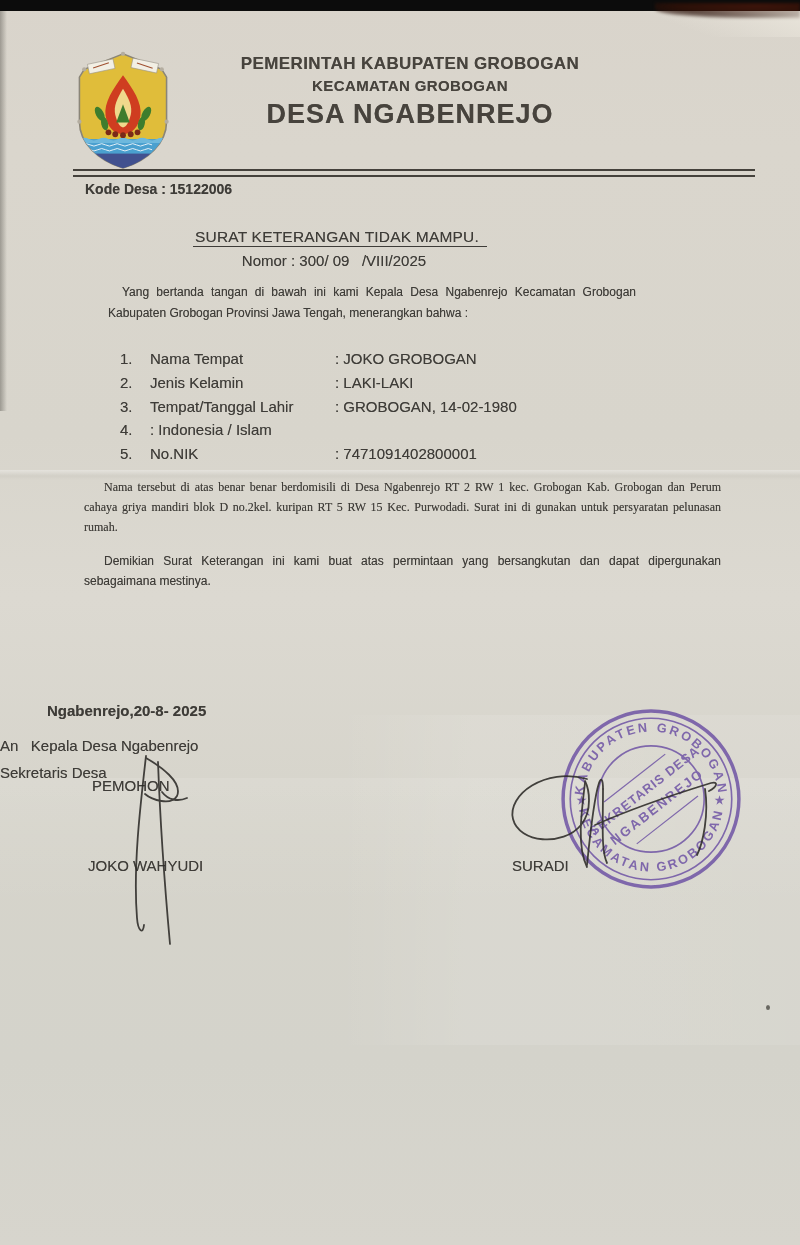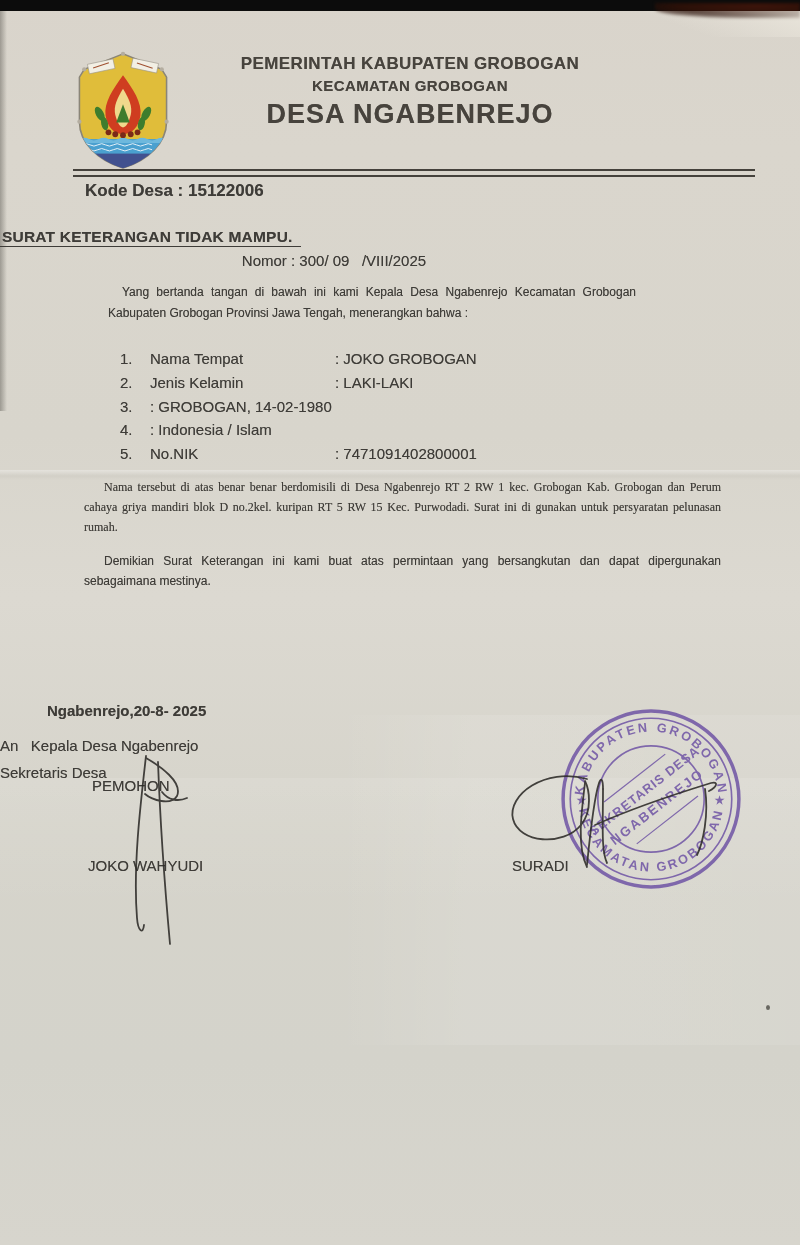--- a/index.html
+++ b/index.html
@@ -26,24 +26,24 @@
   .speck{position:absolute;left:766px;top:1005px;width:4px;height:5px;border-radius:50%;background:#55534d;opacity:.85;}
 
   
   #emblem{position:absolute;left:64px;top:50px;width:118px;height:122px;}
   #hdr{position:absolute;left:185px;top:53px;width:450px;text-align:center;color:#47433d;}
   #hdr .h1{font-size:17px;font-weight:bold;letter-spacing:.4px;line-height:22px;}
   #hdr .h2{font-size:15px;font-weight:bold;letter-spacing:.4px;line-height:21px;}
   #hdr .h3{font-size:27px;font-weight:bold;letter-spacing:1px;line-height:36px;}
   #rule{position:absolute;left:73px;top:169px;width:682px;height:4px;
     border-top:2px solid #45423c;border-bottom:2px solid #45423c;}
-  #kode{position:absolute;left:85px;top:181px;font-size:17px;font-weight:bold;}
-
-  
-  #title{position:absolute;left:0;top:228px;width:680px;text-align:left;font-size:15.5px;font-weight:bold;}
+  #kode{position:absolute;left:85px;top:181px;font-size:14px;font-weight:bold;}
+
+  
+  #title{position:absolute;left:0;top:228px;width:680px;text-align:center;font-size:15.5px;font-weight:normal;}
   #title span{border-bottom:1.8px solid #3e3c38;padding:0 8px 1px 2px;letter-spacing:.2px;}
   #nomor{position:absolute;left:0;top:252px;width:668px;text-align:center;font-size:15px;white-space:pre-wrap;}
 
   
   .para{position:absolute;font-size:12px;line-height:20.5px;text-align:justify;}
   #p1{left:108px;top:282px;width:528px;text-indent:14px;}
   #p2{left:84px;top:477px;width:637px;text-indent:20px;line-height:20px;font-family:Liberation Serif, serif;}
   #p3{left:84px;top:551px;width:637px;text-indent:20px;line-height:20px;}
 
   #fields{position:absolute;left:120px;top:347px;width:560px;font-size:15px;}
@@ -146,20 +146,21 @@
       <span class="flabel soft">Nama Tempat</span>
       <span class="fvalue soft">: JOKO GROBOGAN</span>
     </div>
     <div class="frow">
       <span class="fno soft">2.</span>
       <span class="flabel soft">Jenis Kelamin</span>
       <span class="fvalue soft">: LAKI-LAKI</span>
     </div>
     <div class="frow">
       <span class="fno soft">3.</span>
+      <span class="flabel soft">Tempat/Tanggal Lahir</span>
       <span class="fvalue soft">: GROBOGAN, 14-02-1980</span>
     </div>
     <div class="frow">
       <span class="fno soft">4.</span>
       <span class="fvalue soft">: Indonesia / Islam</span>
     </div>
     <div class="frow">
       <span class="fno soft">5.</span>
       <span class="flabel soft">No.NIK</span>
       <span class="fvalue soft">: 7471091402800001</span>

